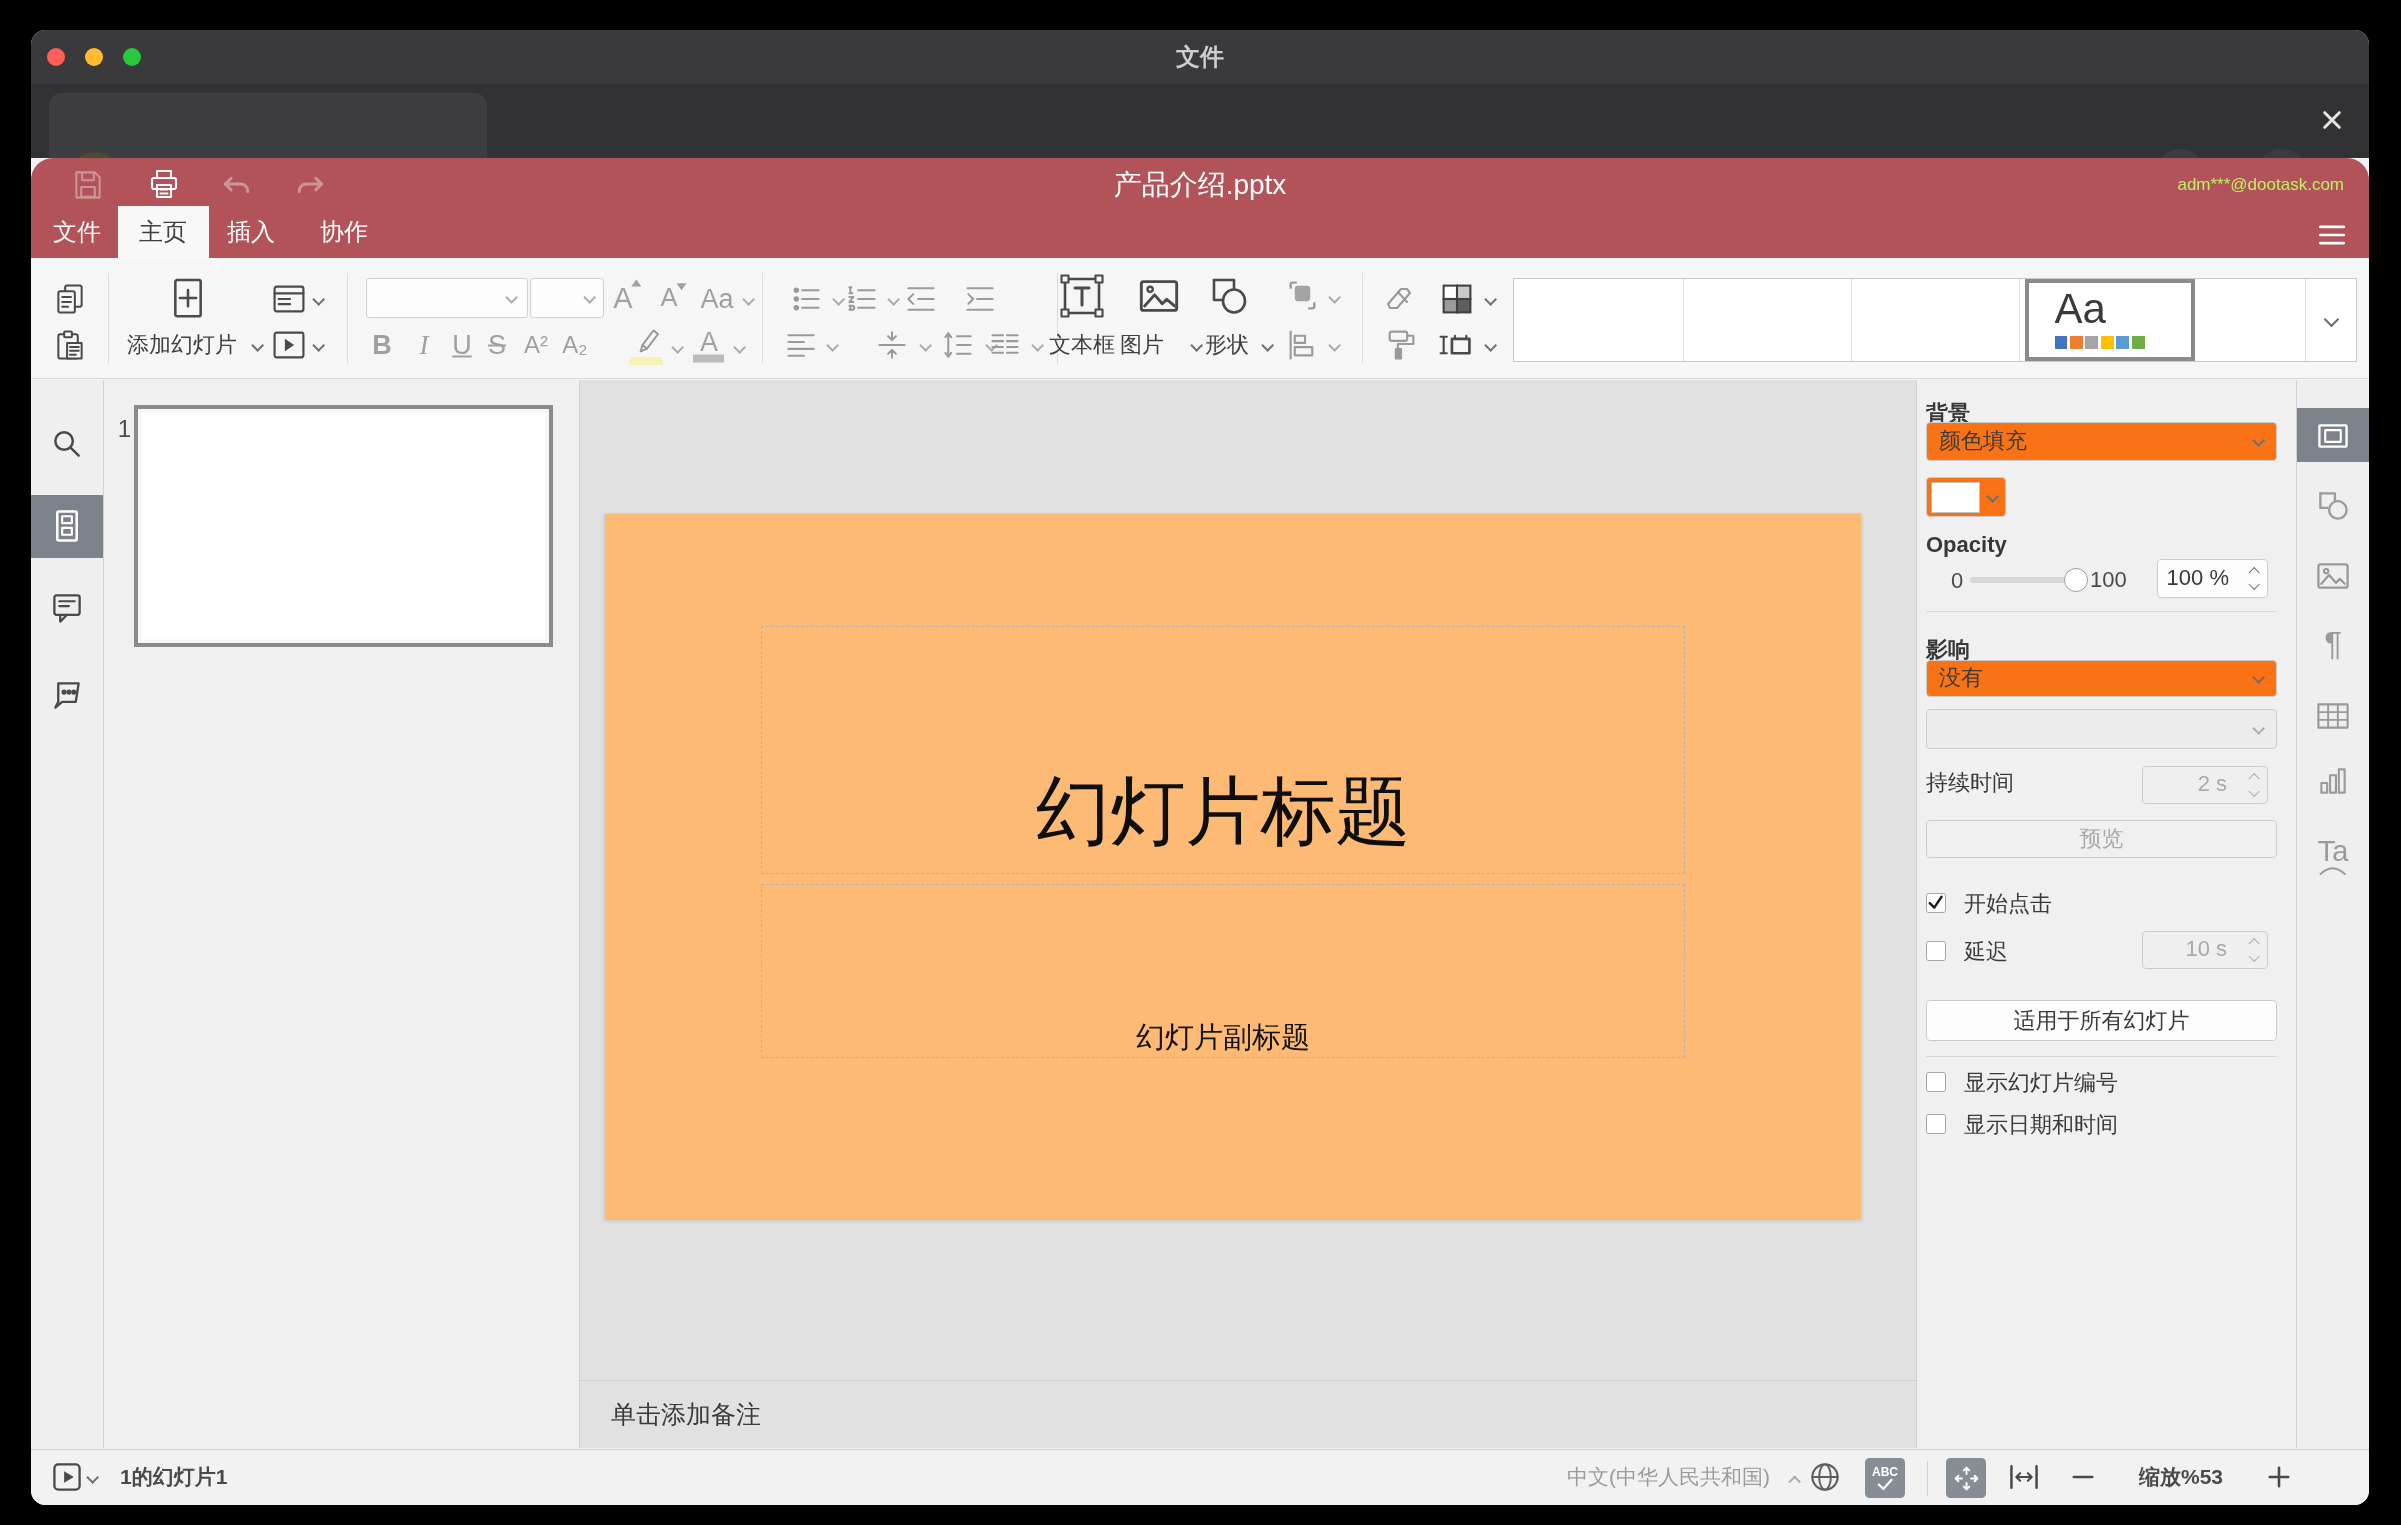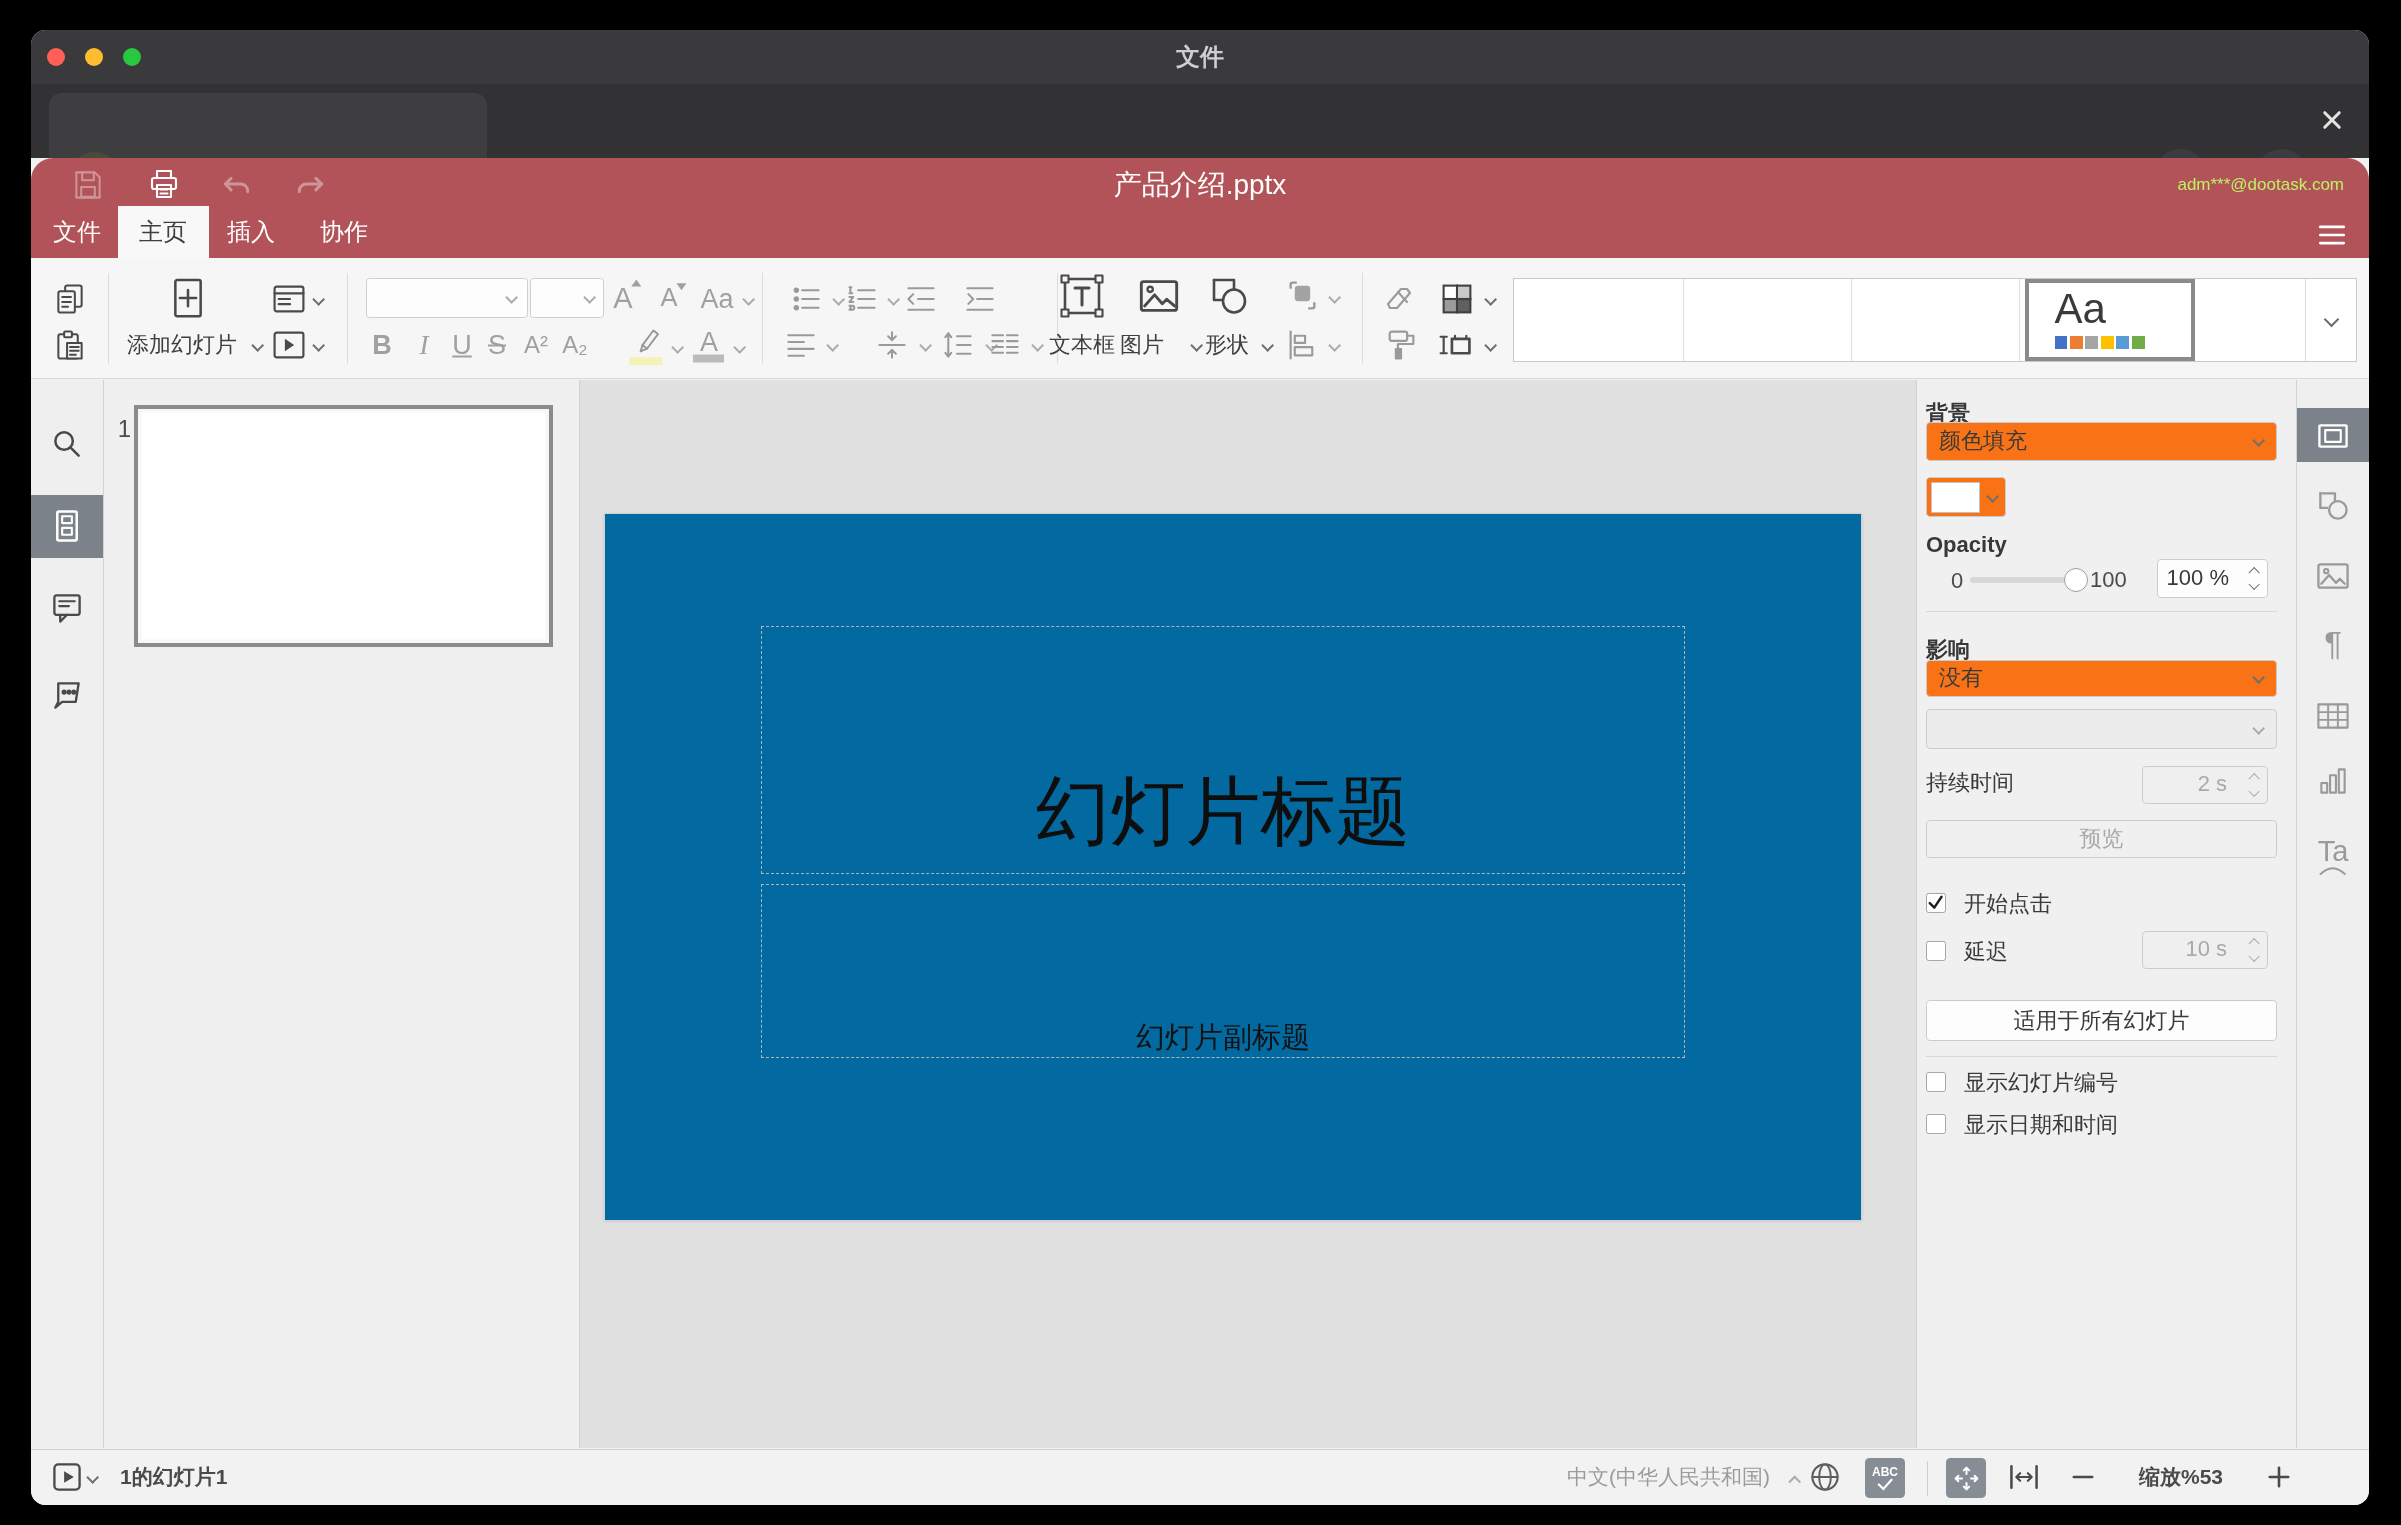--- a/index.html
+++ b/index.html
@@ -38,21 +38,21 @@
   .gdiv{position:absolute;top:0;width:0.9px;height:100%;background:#DEDEDE}
   .gsel{position:absolute;left:511px;top:0;width:170px;height:82px;box-sizing:border-box;border:4.6px solid #8A8A8A;background:#fff}
   .swsq{display:inline-block;width:12.8px;height:12.8px;margin-right:2.7px}
   
   .content{position:absolute;left:0;top:350px;width:2338px;height:1068px;background:#F0F0F0}
   .leftrail{position:absolute;left:0;top:0;width:72px;height:100%;background:#EFEFEF;border-right:1.8px solid #D2D2D2}
   .railactive{position:absolute;left:0;width:100%;height:63px;background:#7C828A}
   .thumbs{position:absolute;left:74px;top:0;width:474px;height:100%;background:#F0F0F0;border-right:1.8px solid #D2D2D2}
   .thumb{position:absolute;left:29px;top:25px;width:411px;height:234px;background:#fff;border:4.6px solid #8B8B8B;box-shadow:inset 0 0 0 3.6px #F7F7F7}
   .canvascol{position:absolute;left:549px;top:0;width:1336px;height:100%;background:#E1E1E1}
-  .slide{position:absolute;left:24px;top:133px;width:1258px;height:708px;background:#0369a1;border:0.9px solid #D2D2D2;box-sizing:border-box;box-shadow:0 0.9px 3.6px rgba(0,0,0,.12)}
+  .slide{position:absolute;left:24px;top:133px;width:1258px;height:708px;background:#fdba74;border:0.9px solid #D2D2D2;box-sizing:border-box;box-shadow:0 0.9px 3.6px rgba(0,0,0,.12)}
   .ph{position:absolute;border:1.8px dashed #B3B3B3;box-sizing:border-box;display:flex;justify-content:center}
   .notes{position:absolute;left:0;top:1000px;width:100%;height:68px;background:#E1E1E1;border-top:1.8px solid #CFCFCF;box-sizing:border-box}
   
   .rpanel{position:absolute;left:1885px;top:0;width:380px;height:100%;background:#F0F0F0;border-left:1.8px solid #D2D2D2;box-sizing:border-box}
   .plabel{font-size:22px;font-weight:bold;color:#383838;white-space:nowrap}
   .ptext{font-size:22px;color:#3A3A3A;white-space:nowrap}
   .pdis{font-size:22px;color:#A9A9A9;white-space:nowrap}
   .dd{position:absolute;background:#f97316;border:0.9px solid #CBCBCB;border-radius:4.6px;box-sizing:border-box}
   .dd.off{background:#ECECEC}
   .btn{position:absolute;border:0.9px solid #CBCBCB;border-radius:4.6px;box-sizing:border-box;display:flex;align-items:center;justify-content:center}
@@ -356,20 +356,23 @@
       <div class="abs" style="left:0;top:0;width:100%;height:1000px">
         <div class="slide">
           <div class="ph" style="left:156px;top:112px;width:924px;height:248px;align-items:flex-end">
             <span style="font-size:75px;font-weight:500;color:#0E0E0E;line-height:1;padding-bottom:24px">幻灯片标题</span>
           </div>
           <div class="ph" style="left:156px;top:370px;width:924px;height:174px;align-items:flex-end">
             <span style="font-size:29px;color:#121212;line-height:1.3;padding-top:1.8px">幻灯片副标题</span>
           </div>
         </div>
       </div>
+      <div class="notes">
+        <span class="abs cy" style="left:31px;top:33px;font-size:25px;color:#3A3A3A">单击添加备注</span>
+      </div>
     </div>
 
     <div class="rpanel">
       <span class="abs cy plabel" style="left:9px;top:34px">背景</span>
       <div class="dd" style="left:9px;top:42px;width:351px;height:39px">
         <span class="abs cy ptext" style="left:12px;top:18px">颜色填充</span>
         <span class="abs chv small" style="right:12.8px;top:12.8px"></span>
       </div>
       <div class="dd" style="left:9px;top:97px;width:80px;height:40px">
         <span class="abs" style="left:3.6px;top:3.6px;width:49px;height:31px;background:#FFF;border:0.9px solid #C2C2C2;box-sizing:border-box"></span>

